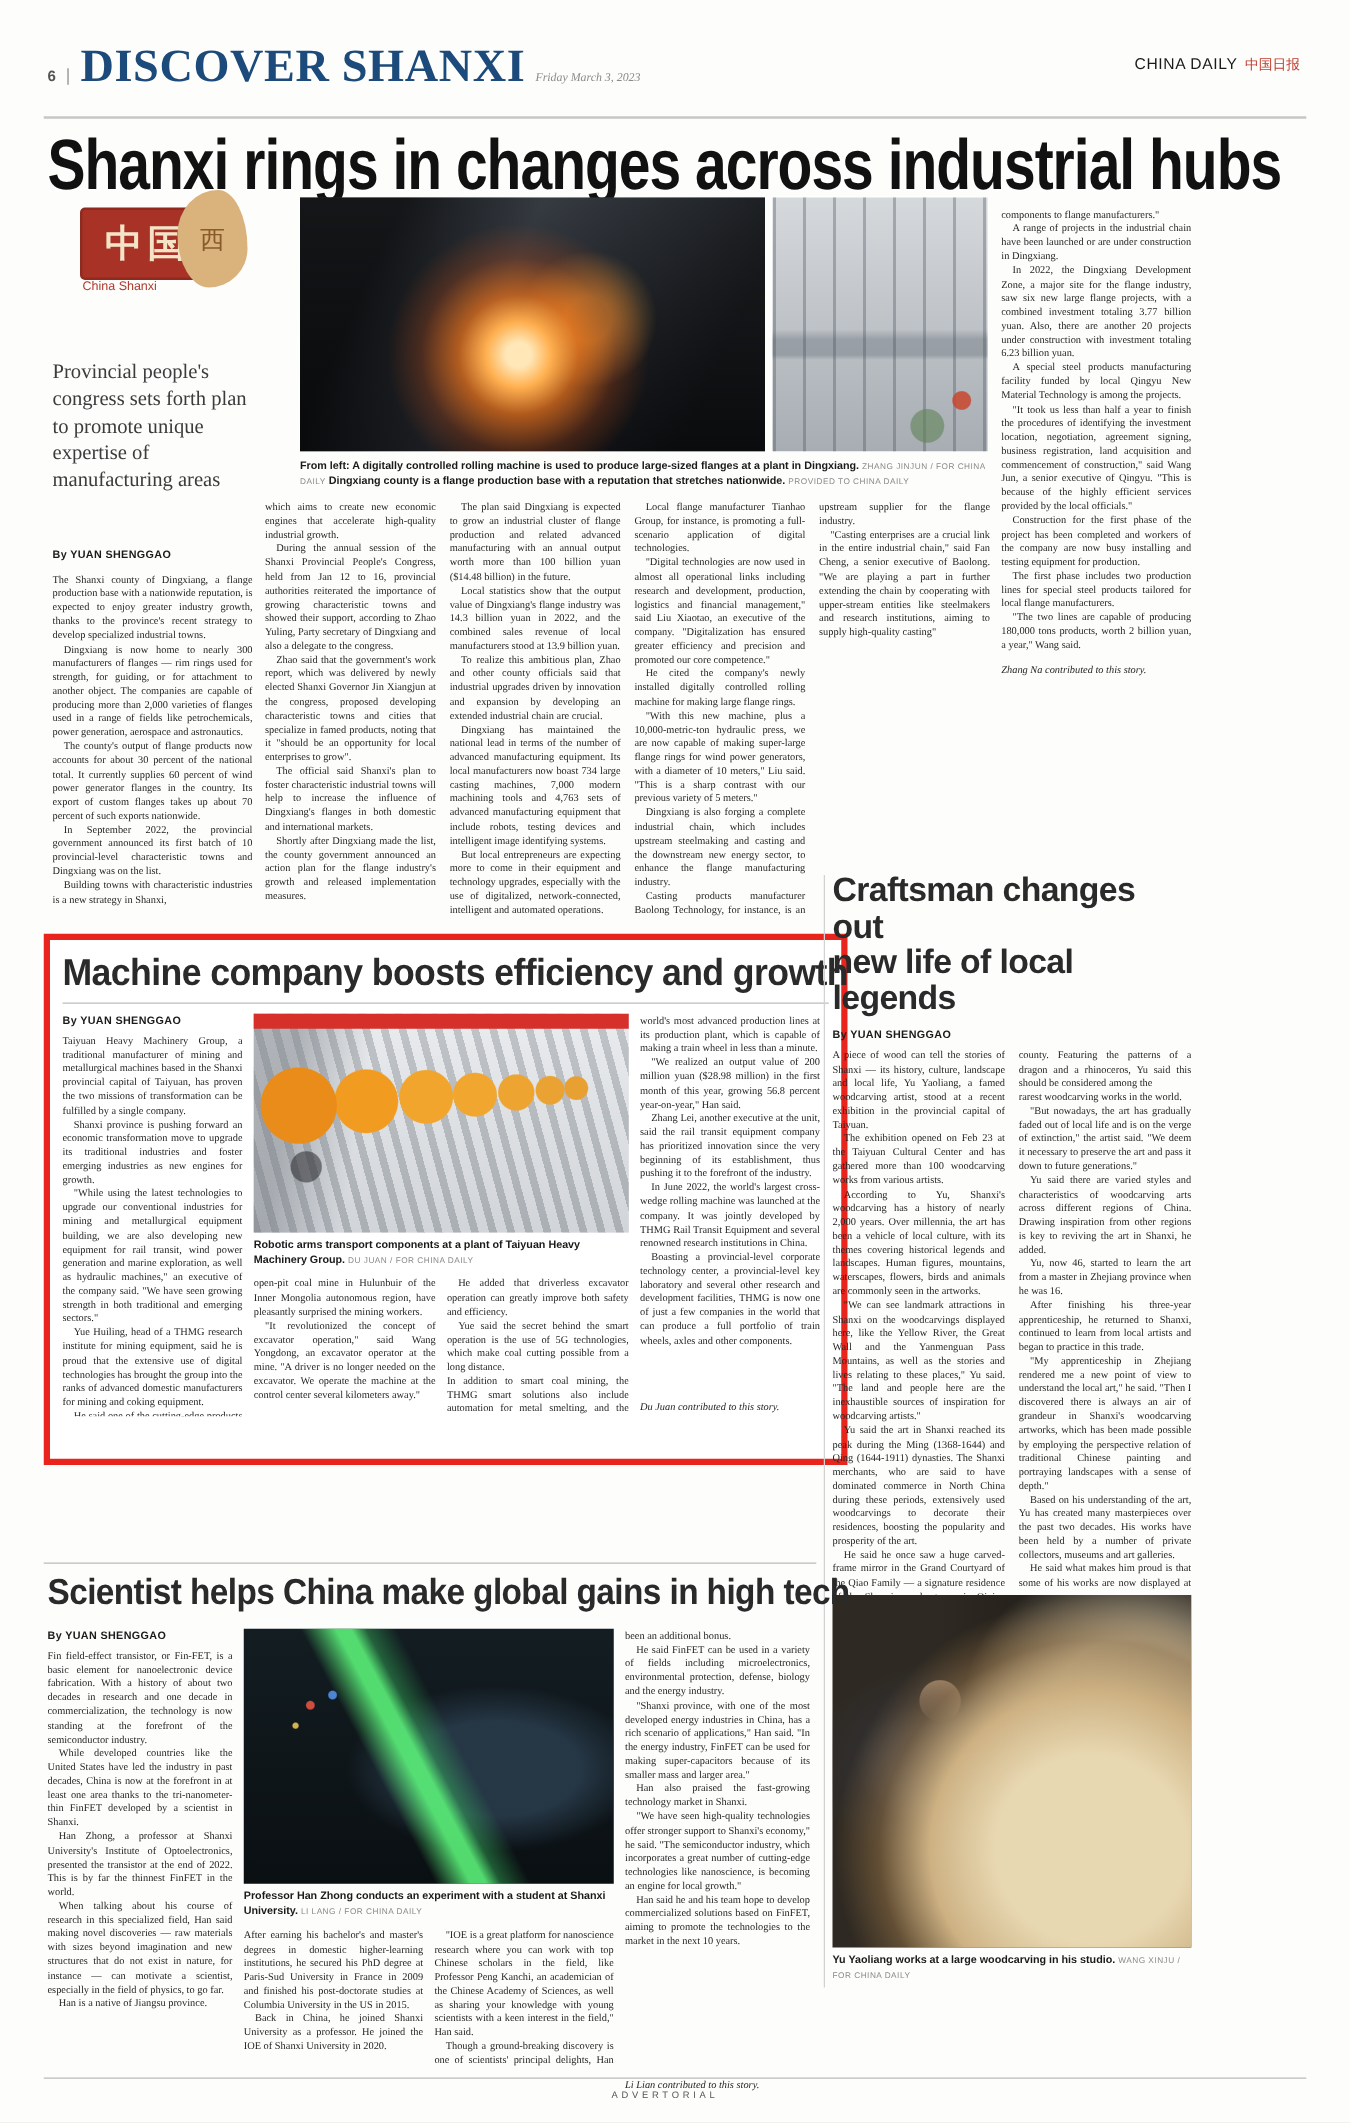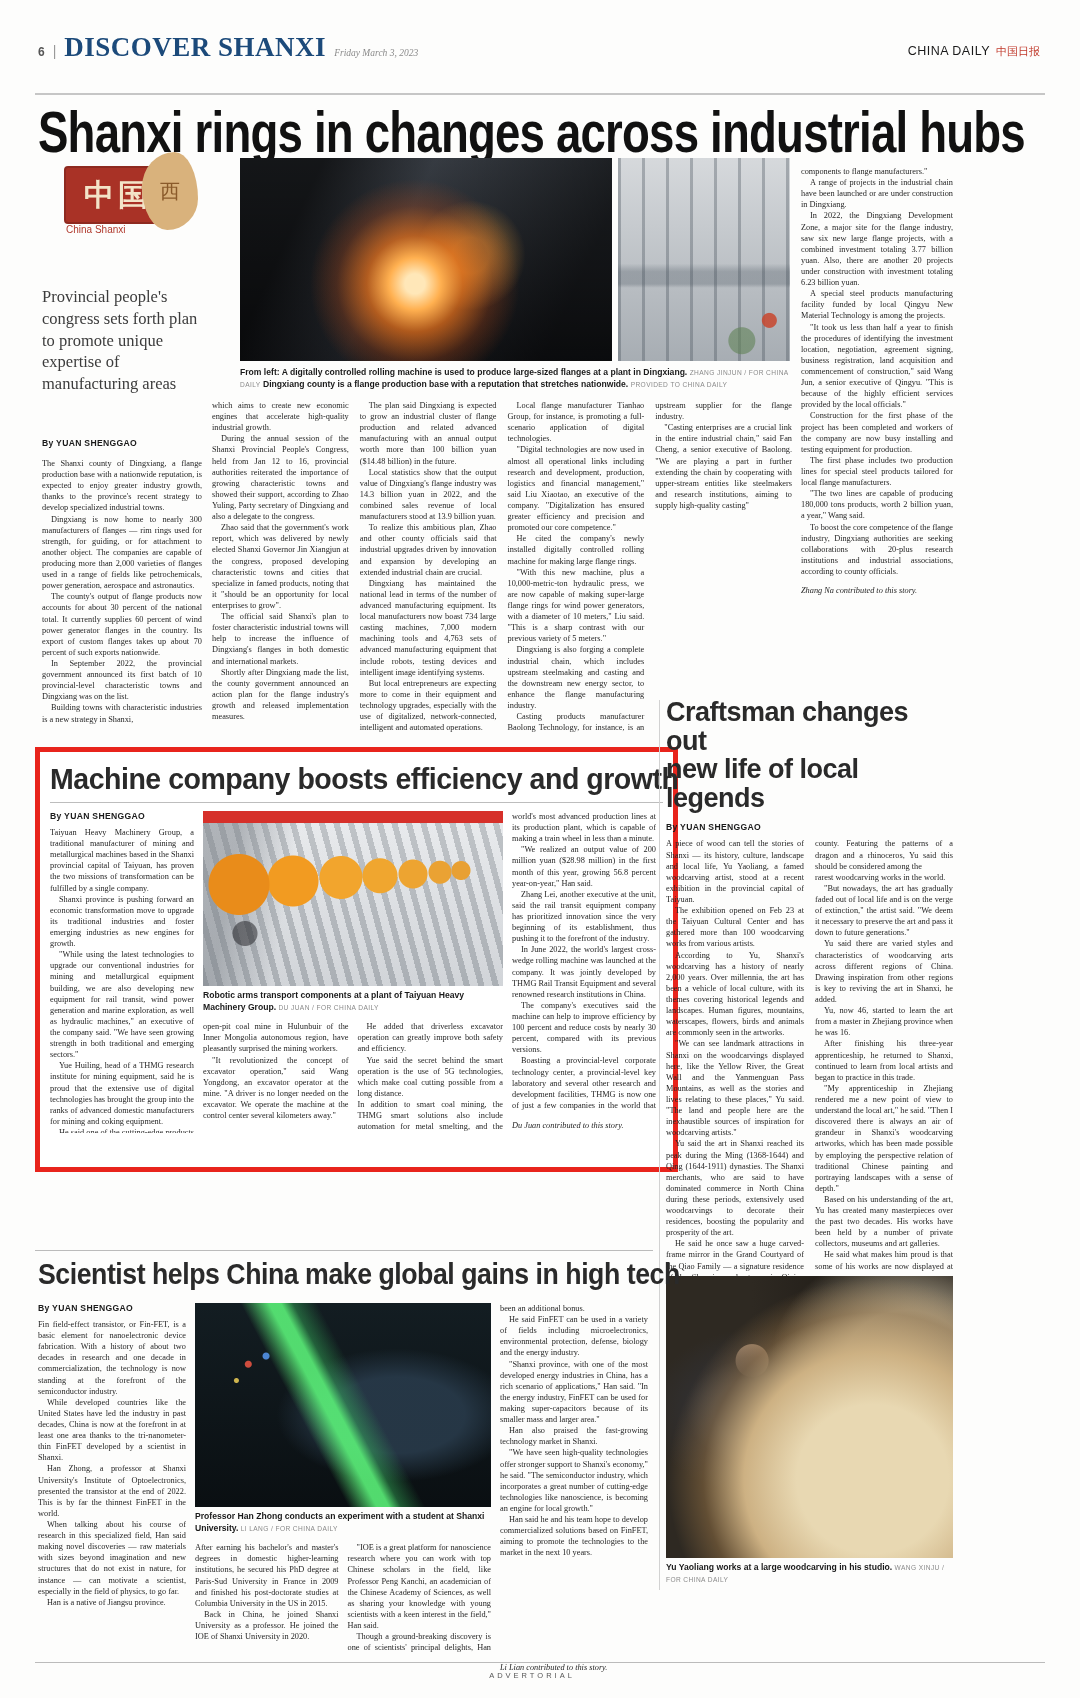--- a/index.html
+++ b/index.html
@@ -2,21 +2,21 @@
 <html><head>
 <meta charset="utf-8">
 <style>
   html,body{margin:0;padding:0;background:#e9e7e4;}
   .sheet{position:relative;width:1080px;height:1698px;margin:0 auto;background:#fdfdfc;overflow:hidden;
          font-family:"Liberation Sans",sans-serif;color:#222;}
   
   .hdr-left{position:absolute;left:38px;top:32px;display:flex;align-items:baseline;gap:8px;}
   .pagenum{font-size:12px;font-weight:bold;color:#555;}
   .hdr-bar{color:#999;font-size:14px;}
-  .masthead{font-family:"Liberation Serif",serif;font-weight:bold;font-size:27px;letter-spacing:.5px;color:#1c4a7a;}
+  .masthead{font-family:"Liberation Serif",serif;font-weight:bold;font-size:37px;letter-spacing:.5px;color:#1c4a7a;}
   .hdr-date{font-family:"Liberation Serif",serif;font-style:italic;font-size:9.5px;color:#8a8a8a;}
   .hdr-right{position:absolute;right:40px;top:44px;display:flex;align-items:baseline;gap:6px;}
   .cd{font-size:12.5px;font-weight:normal;letter-spacing:.5px;color:#1a1a1a;}
   .cd-cn{font-size:11px;color:#c0392b;}
   .hdr-rule{position:absolute;left:35px;right:35px;top:93px;height:2px;background:#c6c6c6;}
   
   .banner{position:absolute;left:38px;top:99px;font-weight:bold;font-size:57px;letter-spacing:-1px;
           color:#111;white-space:nowrap;transform:scaleX(.8);transform-origin:left top;}
   
   .col-text{font-family:"Liberation Serif",serif;font-size:8.3px;line-height:1.34;text-align:justify;
@@ -186,21 +186,20 @@
   <div class="main-colC col-text">
     <div>
         <p>components to flange manufacturers."</p>
         <p>A range of projects in the industrial chain have been launched or are under construction in Dingxiang.</p>
         <p>In 2022, the Dingxiang Development Zone, a major site for the flange industry, saw six new large flange projects, with a combined investment totaling 3.77 billion yuan. Also, there are another 20 projects under construction with investment totaling 6.23 billion yuan.</p>
         <p>A special steel products manufacturing facility funded by local Qingyu New Material Technology is among the projects.</p>
         <p>"It took us less than half a year to finish the procedures of identifying the investment location, negotiation, agreement signing, business registration, land acquisition and commencement of construction," said Wang Jun, a senior executive of Qingyu. "This is because of the highly efficient services provided by the local officials."</p>
         <p>Construction for the first phase of the project has been completed and workers of the company are now busy installing and testing equipment for production.</p>
         <p>The first phase includes two production lines for special steel products tailored for local flange manufacturers.</p>
         <p>"The two lines are capable of producing 180,000 tons products, worth 2 billion yuan, a year," Wang said.</p>
-        <p>To boost the core competence of the flange industry, Dingxiang authorities are seeking collaborations with 20-plus research institutions and industrial associations, according to county officials.</p>
       </div>
     <div class="contrib">Zhang Na contributed to this story.</div>
   </div>
 
   <div class="machine">
     <h2>Machine company boosts efficiency and growth</h2>
     <div class="h-rule"></div>
     <div class="machine-row">
       <div class="m-col">
         <div class="byline">By YUAN SHENGGAO</div>
@@ -229,21 +228,20 @@
               <p>In addition to smart coal mining, the THMG smart solutions also include automation for metal smelting, and the "push-button" coking, which realizes the whole process of coking through a remote control at an operational center.</p>
             </div>
         </div>
       </div>
       <div class="m-col">
         <div class="col-text" style="height:302px;">
             <p>world's most advanced production lines at its production plant, which is capable of making a train wheel in less than a minute.</p>
             <p>"We realized an output value of 200 million yuan ($28.98 million) in the first month of this year, growing 56.8 percent year-on-year," Han said.</p>
             <p>Zhang Lei, another executive at the unit, said the rail transit equipment company has prioritized innovation since the very beginning of its establishment, thus pushing it to the forefront of the industry.</p>
             <p>In June 2022, the world's largest cross-wedge rolling machine was launched at the company. It was jointly developed by THMG Rail Transit Equipment and several renowned research institutions in China.</p>
-            <p>The company's executives said the machine can help to improve efficiency by 100 percent and reduce costs by nearly 30 percent, compared with its previous versions.</p>
             <p>Boasting a provincial-level corporate technology center, a provincial-level key laboratory and several other research and development facilities, THMG is now one of just a few companies in the world that can produce a full portfolio of train wheels, axles and other components.</p>
           </div>
         <div class="contrib">Du Juan contributed to this story.</div>
       </div>
     </div>
   </div>
 
   <div class="v-rule"></div>
 
   <div class="craft">

